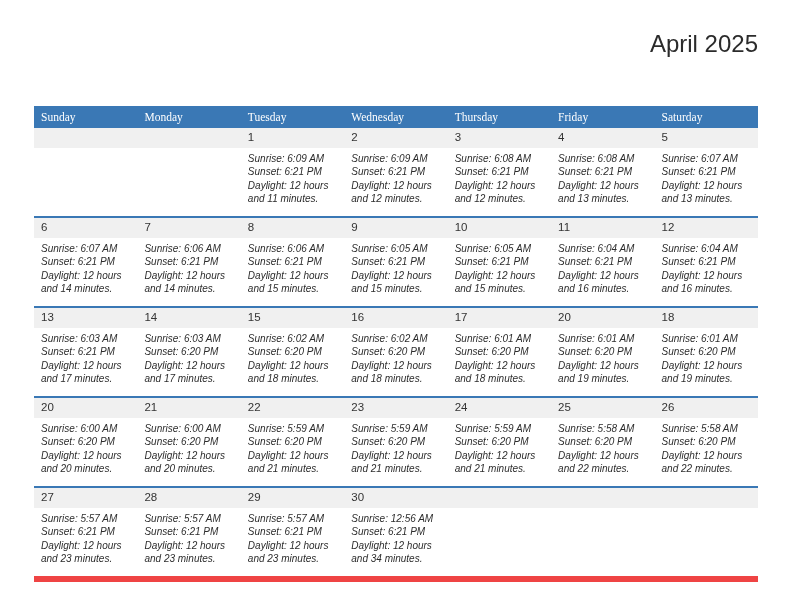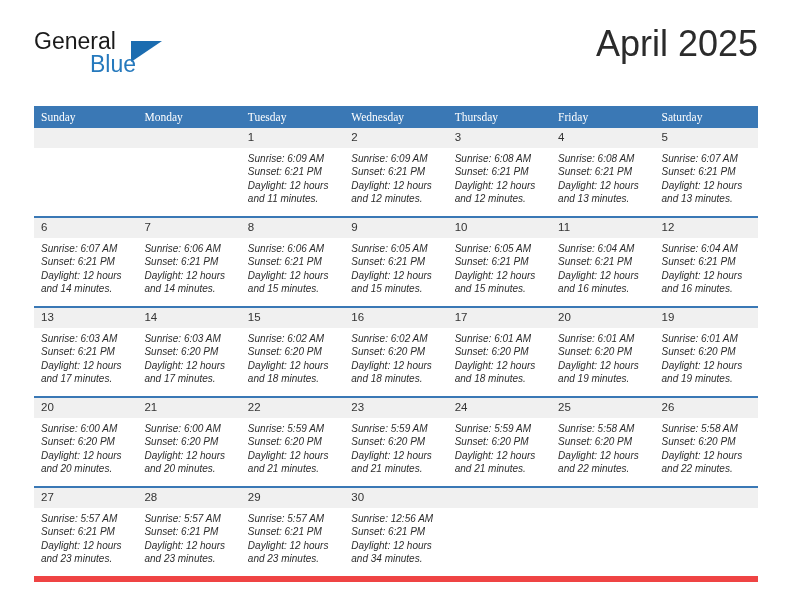--- a/index.html
+++ b/index.html
@@ -65,21 +65,21 @@
     border-right: 31px solid transparent;
   }
 
   .title-block {
     position: absolute;
     right: 0;
     top: 0;
     text-align: right;
   }
   .cal-title {
-    font-size: 36px;
+    font-size: 24px;
     color: #2b2b2b;
     font-weight: normal;
     line-height: 32px;
     white-space: nowrap;
   }
   .cal-subtitle {
     margin-top: 7px;
     font-size: 14.5px;
     color: #2b2b2b;
     line-height: 18px;
@@ -148,25 +148,20 @@
     background: #f0f0f0;
   }
 </style>
 </head>
 <body>
 
 <div class="page">
 
   <div class="header">
 
-    <div class="brand">
-      <span class="brand-general">General</span>
-      <span class="brand-triangle"></span>
-      <span class="brand-blue">Blue</span>
-    </div>
 
     <div class="title-block">
       <div class="cal-title">April 2025</div>
     </div>
 
   </div>
 
   <table class="calendar">
     <thead>
       <tr>
@@ -347,21 +342,21 @@
           <td class="cell">
             <div class="daynum">20</div>
             <div class="details">
               <div>Sunrise: 6:01 AM</div>
               <div>Sunset: 6:20 PM</div>
               <div>Daylight: 12 hours</div>
               <div>and 19 minutes.</div>
             </div>
           </td>
           <td class="cell">
-            <div class="daynum">19</div>
+            <div class="daynum">18</div>
             <div class="details">
               <div>Sunrise: 6:01 AM</div>
               <div>Sunset: 6:20 PM</div>
               <div>Daylight: 12 hours</div>
               <div>and 19 minutes.</div>
             </div>
           </td>
         </tr>
         <tr class="week">
           <td class="cell">

